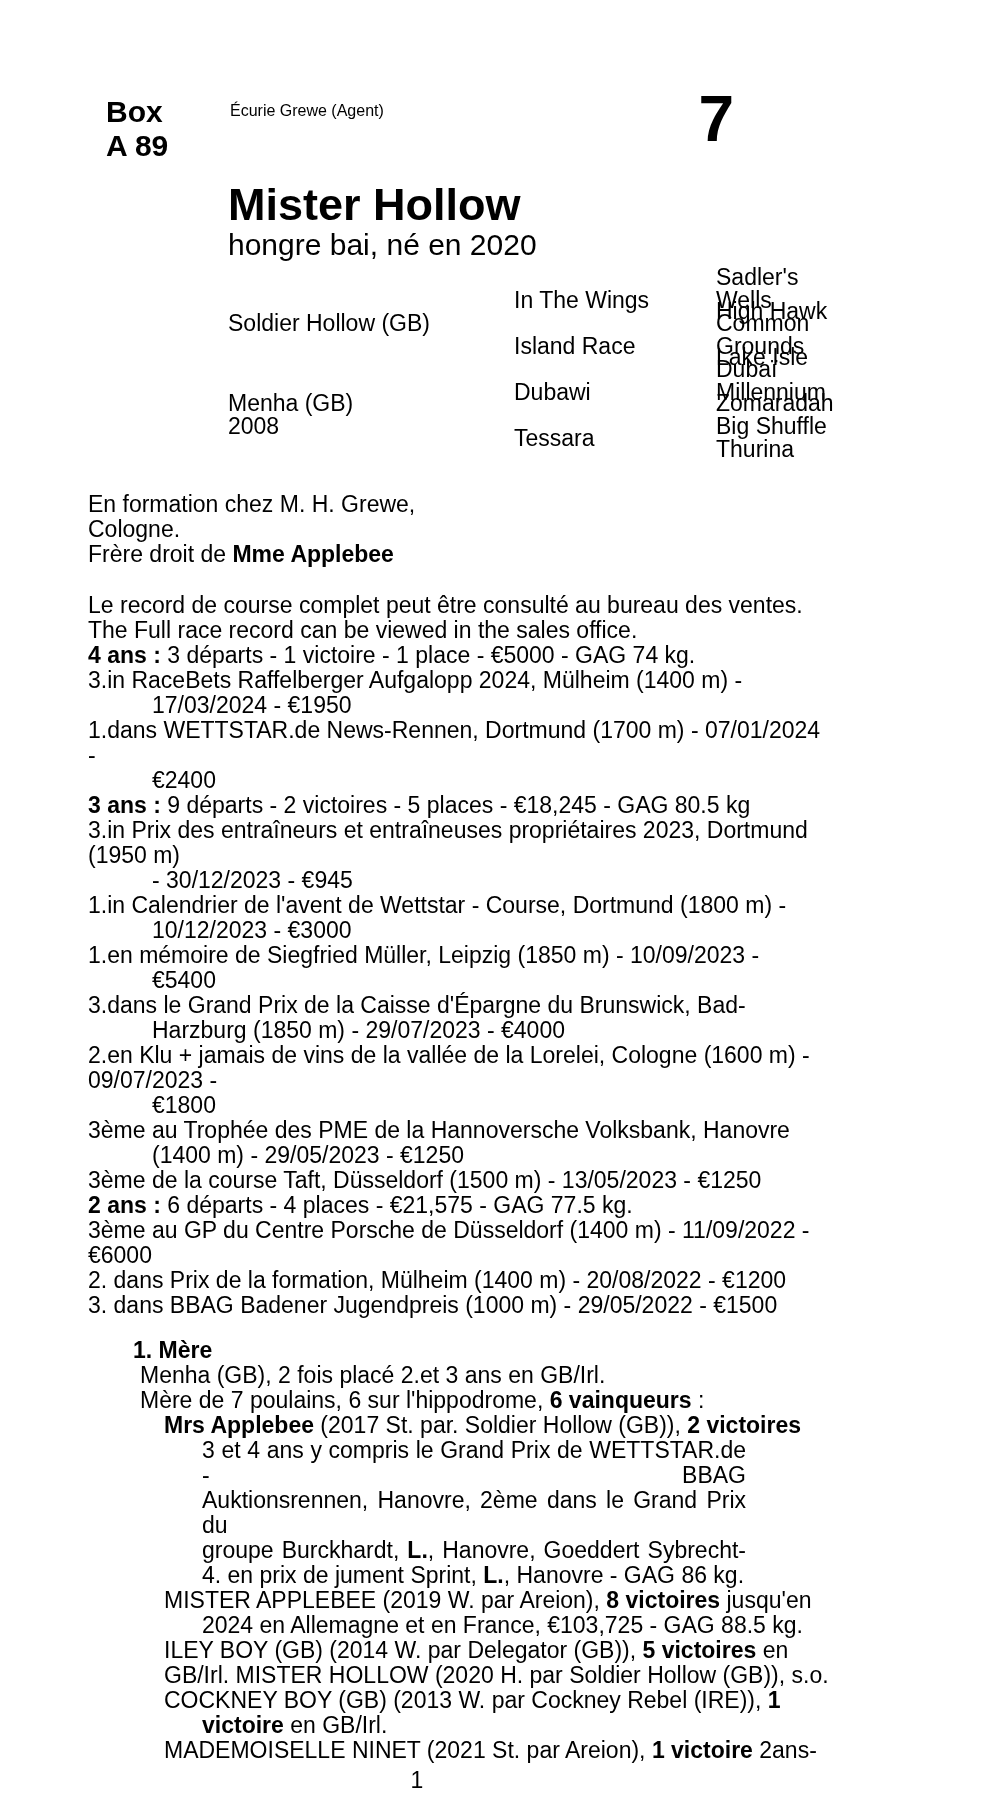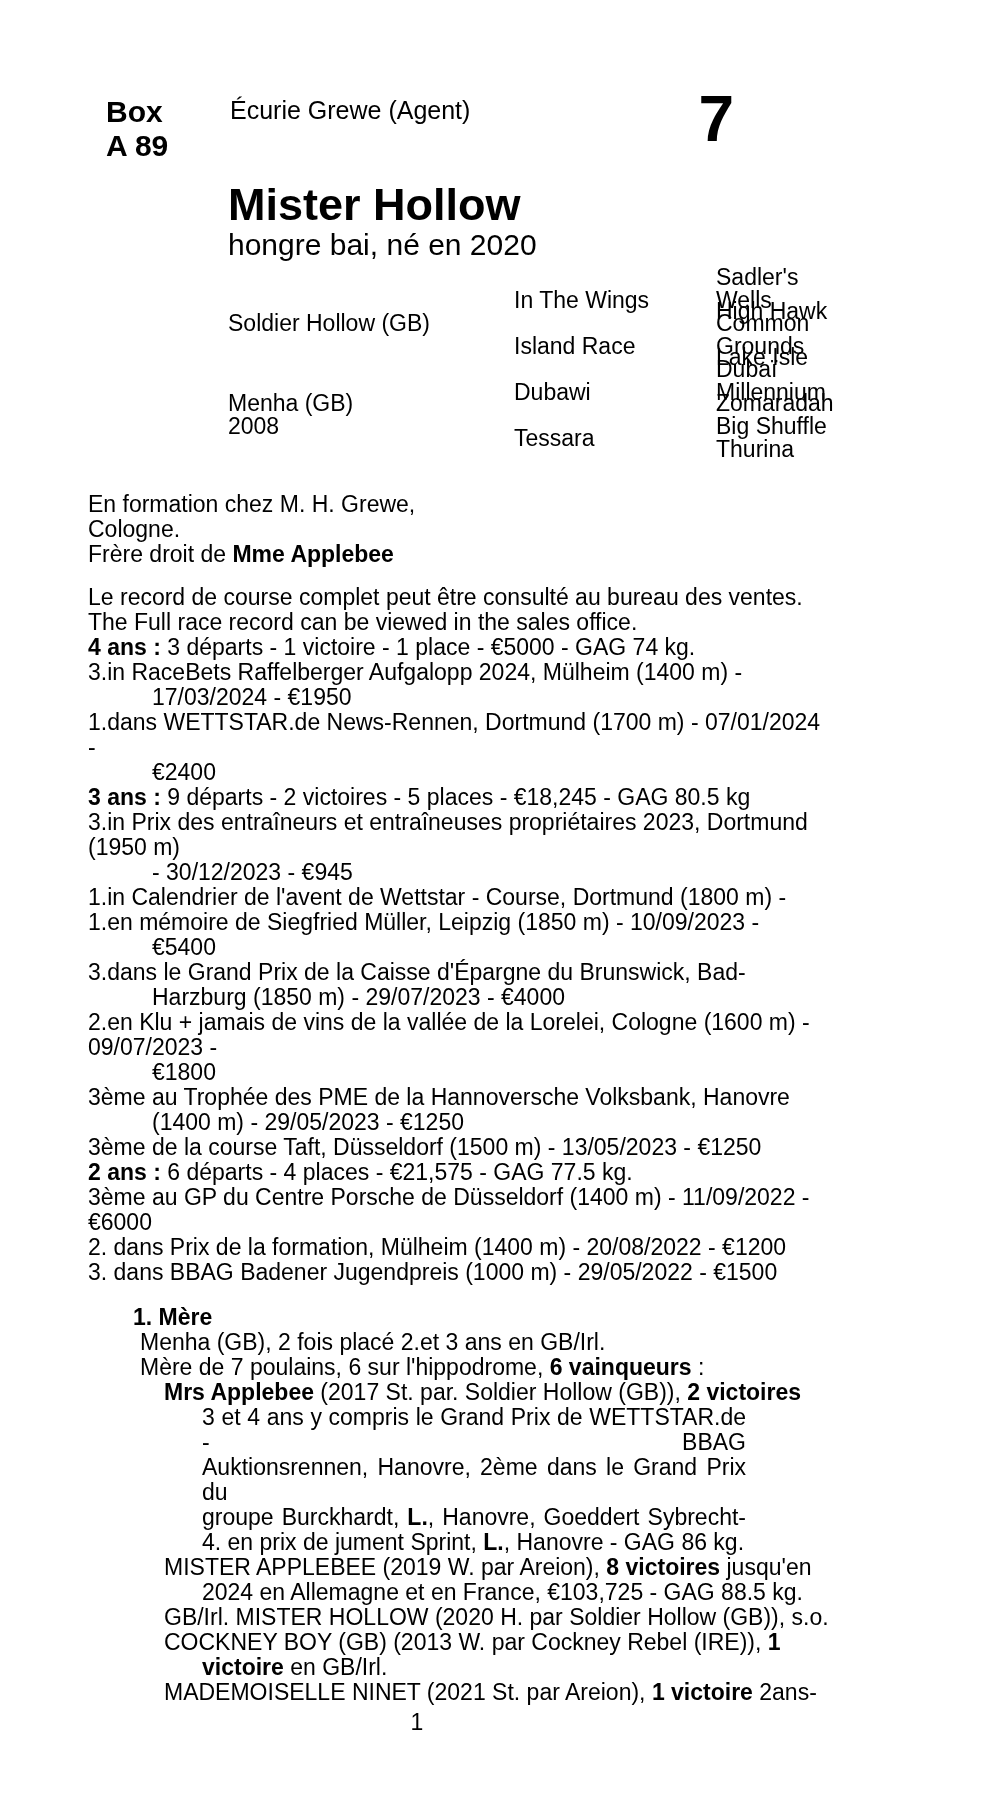--- a/index.html
+++ b/index.html
@@ -13,21 +13,21 @@
     font-family:"Liberation Sans", sans-serif;
     font-size:23px;
     line-height:25px;
     overflow:hidden;
   }
   .b { font-weight:bold; }
 
   
   .header { position:relative; margin-top:95px; height:70px; }
   .box-block { position:absolute; left:18px; top:0; font-weight:bold; font-size:30px; line-height:34px; }
-  .consignor { position:absolute; left:142px; top:3px; font-size:25px; }
+  .consignor { position:absolute; left:142px; top:3px; font-size:16px; }
   .lot { position:absolute; right:12px; top:-8px; font-weight:bold; font-size:64px; line-height:64px; }
 
   
   .title-block { margin-left:140px; margin-top:16px; }
   .horse-name { margin:0; font-size:45px; line-height:48px; font-weight:bold; }
   .horse-desc { margin-top:3px; font-size:30px; }
 
   
   .pedigree {
     margin-left:140px; margin-top:20px;
@@ -47,21 +47,21 @@
   .g3-0{grid-column:3;grid-row:1} .g3-1{grid-column:3;grid-row:2}
   .g3-2{grid-column:3;grid-row:3} .g3-3{grid-column:3;grid-row:4}
   .g3-4{grid-column:3;grid-row:5} .g3-5{grid-column:3;grid-row:6}
   .g3-6{grid-column:3;grid-row:7} .g3-7{grid-column:3;grid-row:8}
 
   
   .trainer-note { margin-top:31px; }
   .sibling-note { }
 
   
-  #race-record { margin-top:18px; }
+  #race-record { margin-top:26px; }
   #mare-section { margin-top:20px;margin-left:45px; }
   .line { white-space:pre; }
   .ind-hang  { margin-left:64px; }
   .ind-name  { margin-left:31px; }
   .ind-cont  { margin-left:69px; }
   .ind-small { margin-left:7px; }
   .justify { white-space:normal; text-align:justify; text-align-last:justify; }
 
   .footer { margin-top:5px; text-align:center; }
 </style>
@@ -118,20 +118,21 @@
       <div class="line"><span>3.in RaceBets Raffelberger Aufgalopp 2024, Mülheim (1400 m) -</span></div>
       <div class="line ind-hang"><span>17/03/2024 - €1950</span></div>
       <div class="line"><span>1.dans WETTSTAR.de News-Rennen, Dortmund (1700 m) - 07/01/2024</span></div>
       <div class="line"><span>-</span></div>
       <div class="line ind-hang"><span>€2400</span></div>
       <div class="line"><span class="b">3 ans :</span><span> 9 départs - 2 victoires - 5 places - €18,245 - GAG 80.5 kg</span></div>
       <div class="line"><span>3.in Prix des entraîneurs et entraîneuses propriétaires 2023, Dortmund</span></div>
       <div class="line"><span>(1950 m)</span></div>
       <div class="line ind-hang"><span>- 30/12/2023 - €945</span></div>
       <div class="line"><span>1.in Calendrier de l'avent de Wettstar - Course, Dortmund (1800 m) -</span></div>
+      <div class="line ind-hang"><span>10/12/2023 - €3000</span></div>
       <div class="line"><span>1.en mémoire de Siegfried Müller, Leipzig (1850 m) - 10/09/2023 -</span></div>
       <div class="line ind-hang"><span>€5400</span></div>
       <div class="line"><span>3.dans le Grand Prix de la Caisse d'Épargne du Brunswick, Bad-</span></div>
       <div class="line ind-hang"><span>Harzburg (1850 m) - 29/07/2023 - €4000</span></div>
       <div class="line"><span>2.en Klu + jamais de vins de la vallée de la Lorelei, Cologne (1600 m) -</span></div>
       <div class="line"><span>09/07/2023 -</span></div>
       <div class="line ind-hang"><span>€1800</span></div>
       <div class="line"><span>3ème au Trophée des PME de la Hannoversche Volksbank, Hanovre</span></div>
       <div class="line ind-hang"><span>(1400 m) - 29/05/2023 - €1250</span></div>
       <div class="line"><span>3ème de la course Taft, Düsseldorf (1500 m) - 13/05/2023 - €1250</span></div>
@@ -146,20 +147,21 @@
       <div class="line"><span class="b">1. Mère</span></div>
       <div class="line ind-small"><span>Menha (GB), 2 fois placé 2.et 3 ans en GB/Irl.</span></div>
       <div class="line ind-small"><span>Mère de 7 poulains, 6 sur l'hippodrome, </span><span class="b">6 vainqueurs</span><span> :</span></div>
       <div class="line ind-name"><span class="b">Mrs Applebee</span><span> (2017 St. par. Soldier Hollow (GB)), </span><span class="b">2 victoires</span></div>
       <div class="line ind-cont justify"><span>3 et 4 ans y compris le Grand Prix de WETTSTAR.de - BBAG</span></div>
       <div class="line ind-cont justify"><span>Auktionsrennen, Hanovre, 2ème dans le Grand Prix du</span></div>
       <div class="line ind-cont justify"><span>groupe Burckhardt, </span><span class="b">L.</span><span>, Hanovre, Goeddert Sybrecht-</span></div>
       <div class="line ind-cont"><span>4. en prix de jument Sprint, </span><span class="b">L.</span><span>, Hanovre - GAG 86 kg.</span></div>
       <div class="line ind-name"><span>MISTER APPLEBEE (2019 W. par Areion), </span><span class="b">8 victoires</span><span> jusqu'en</span></div>
       <div class="line ind-cont"><span>2024 en Allemagne et en France, €103,725 - GAG 88.5 kg.</span></div>
+      <div class="line ind-name"><span>ILEY BOY (GB) (2014 W. par Delegator (GB)), </span><span class="b">5 victoires</span><span> en</span></div>
       <div class="line ind-name"><span>GB/Irl. MISTER HOLLOW (2020 H. par Soldier Hollow (GB)), s.o.</span></div>
       <div class="line ind-name"><span>COCKNEY BOY (GB) (2013 W. par Cockney Rebel (IRE)), </span><span class="b">1</span></div>
       <div class="line ind-cont"><span class="b">victoire</span><span> en GB/Irl.</span></div>
       <div class="line ind-name"><span>MADEMOISELLE NINET (2021 St. par Areion), </span><span class="b">1 victoire</span><span> 2ans-</span></div>
     </div>
 
   <div class="footer">
     <span>1</span>
   </div>
 

